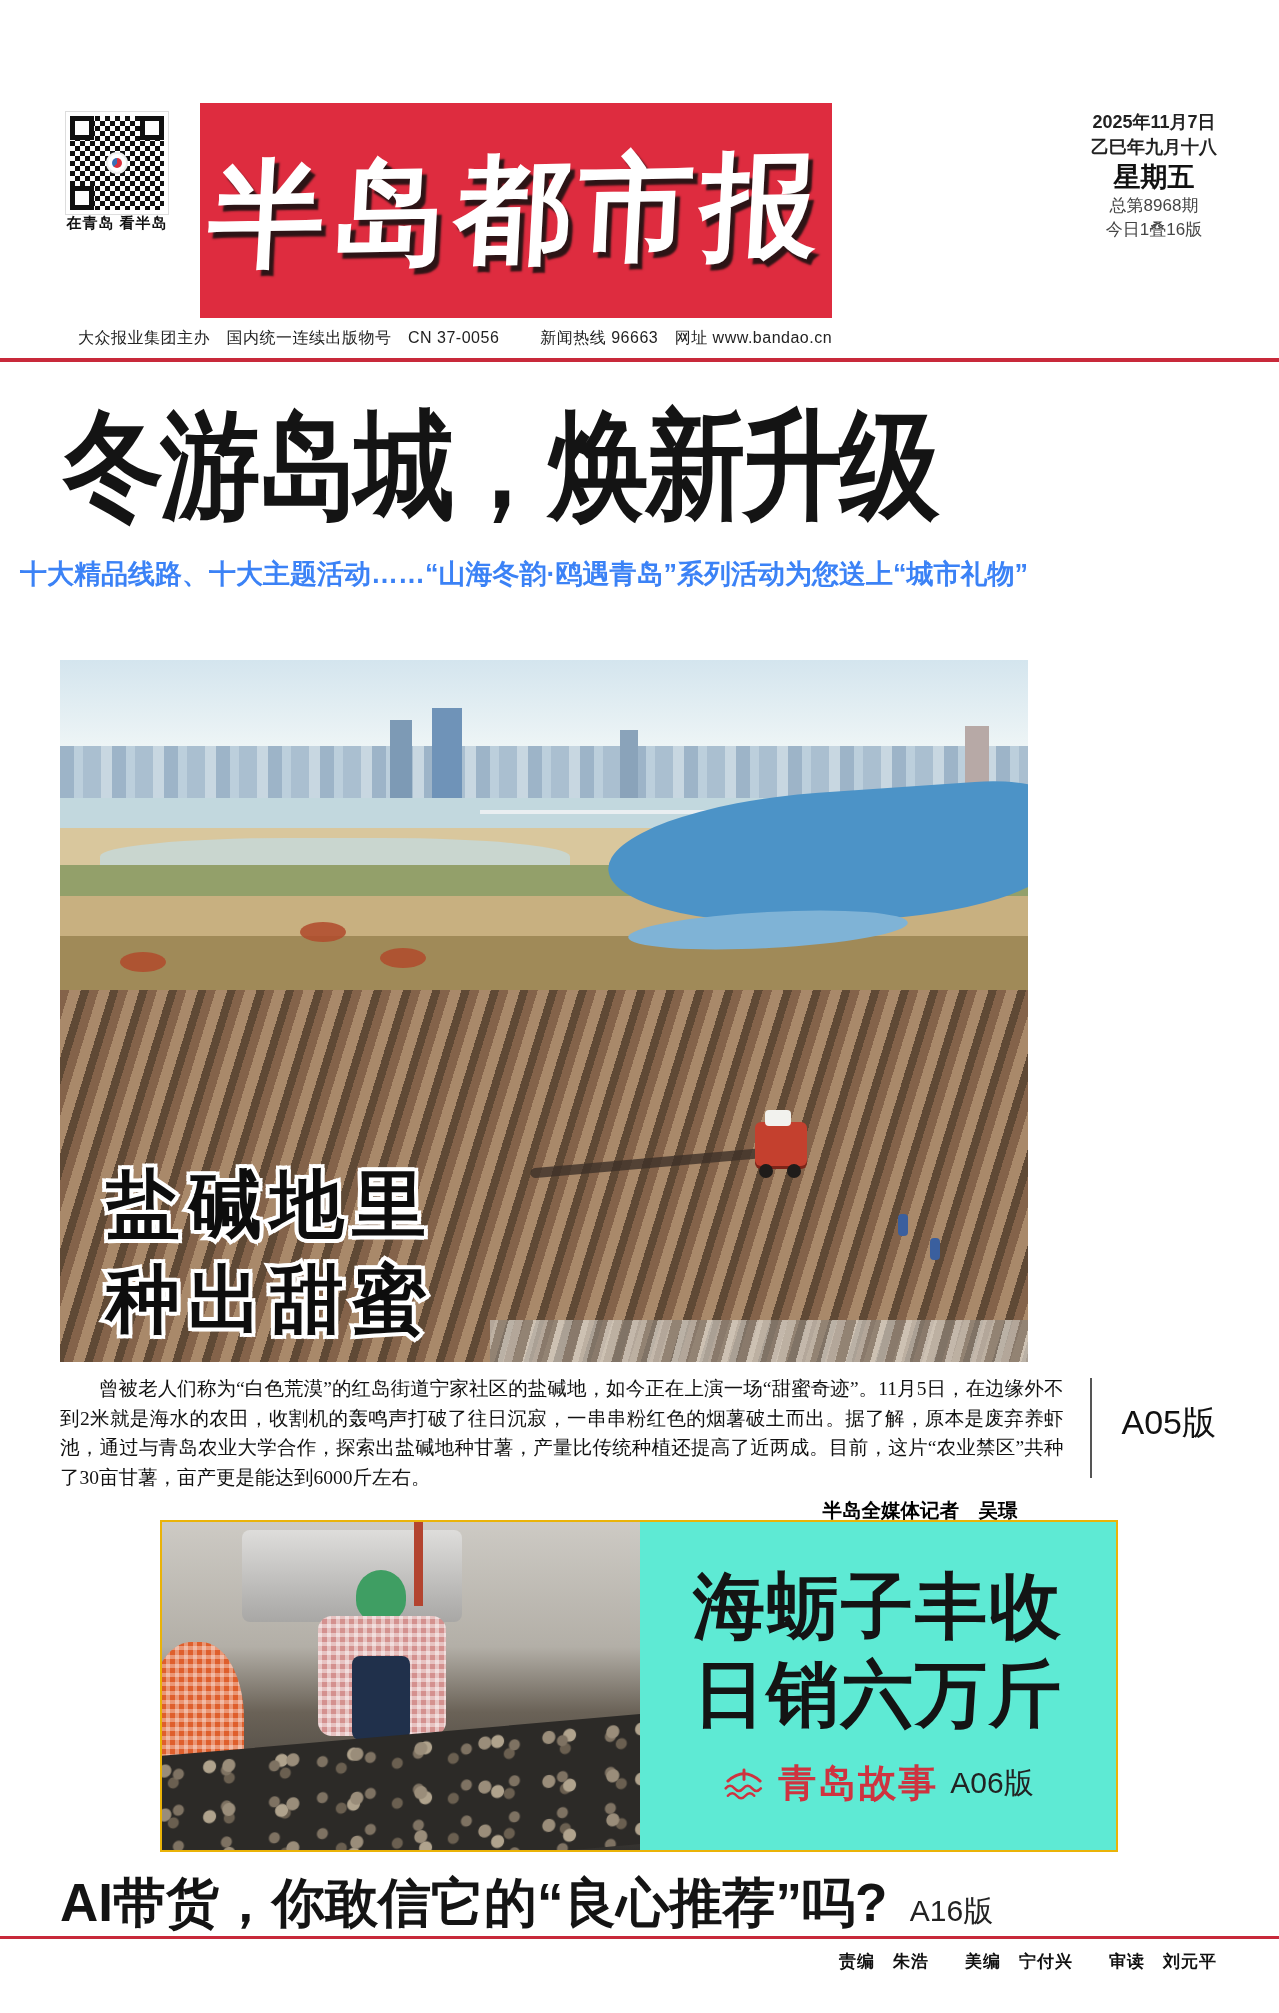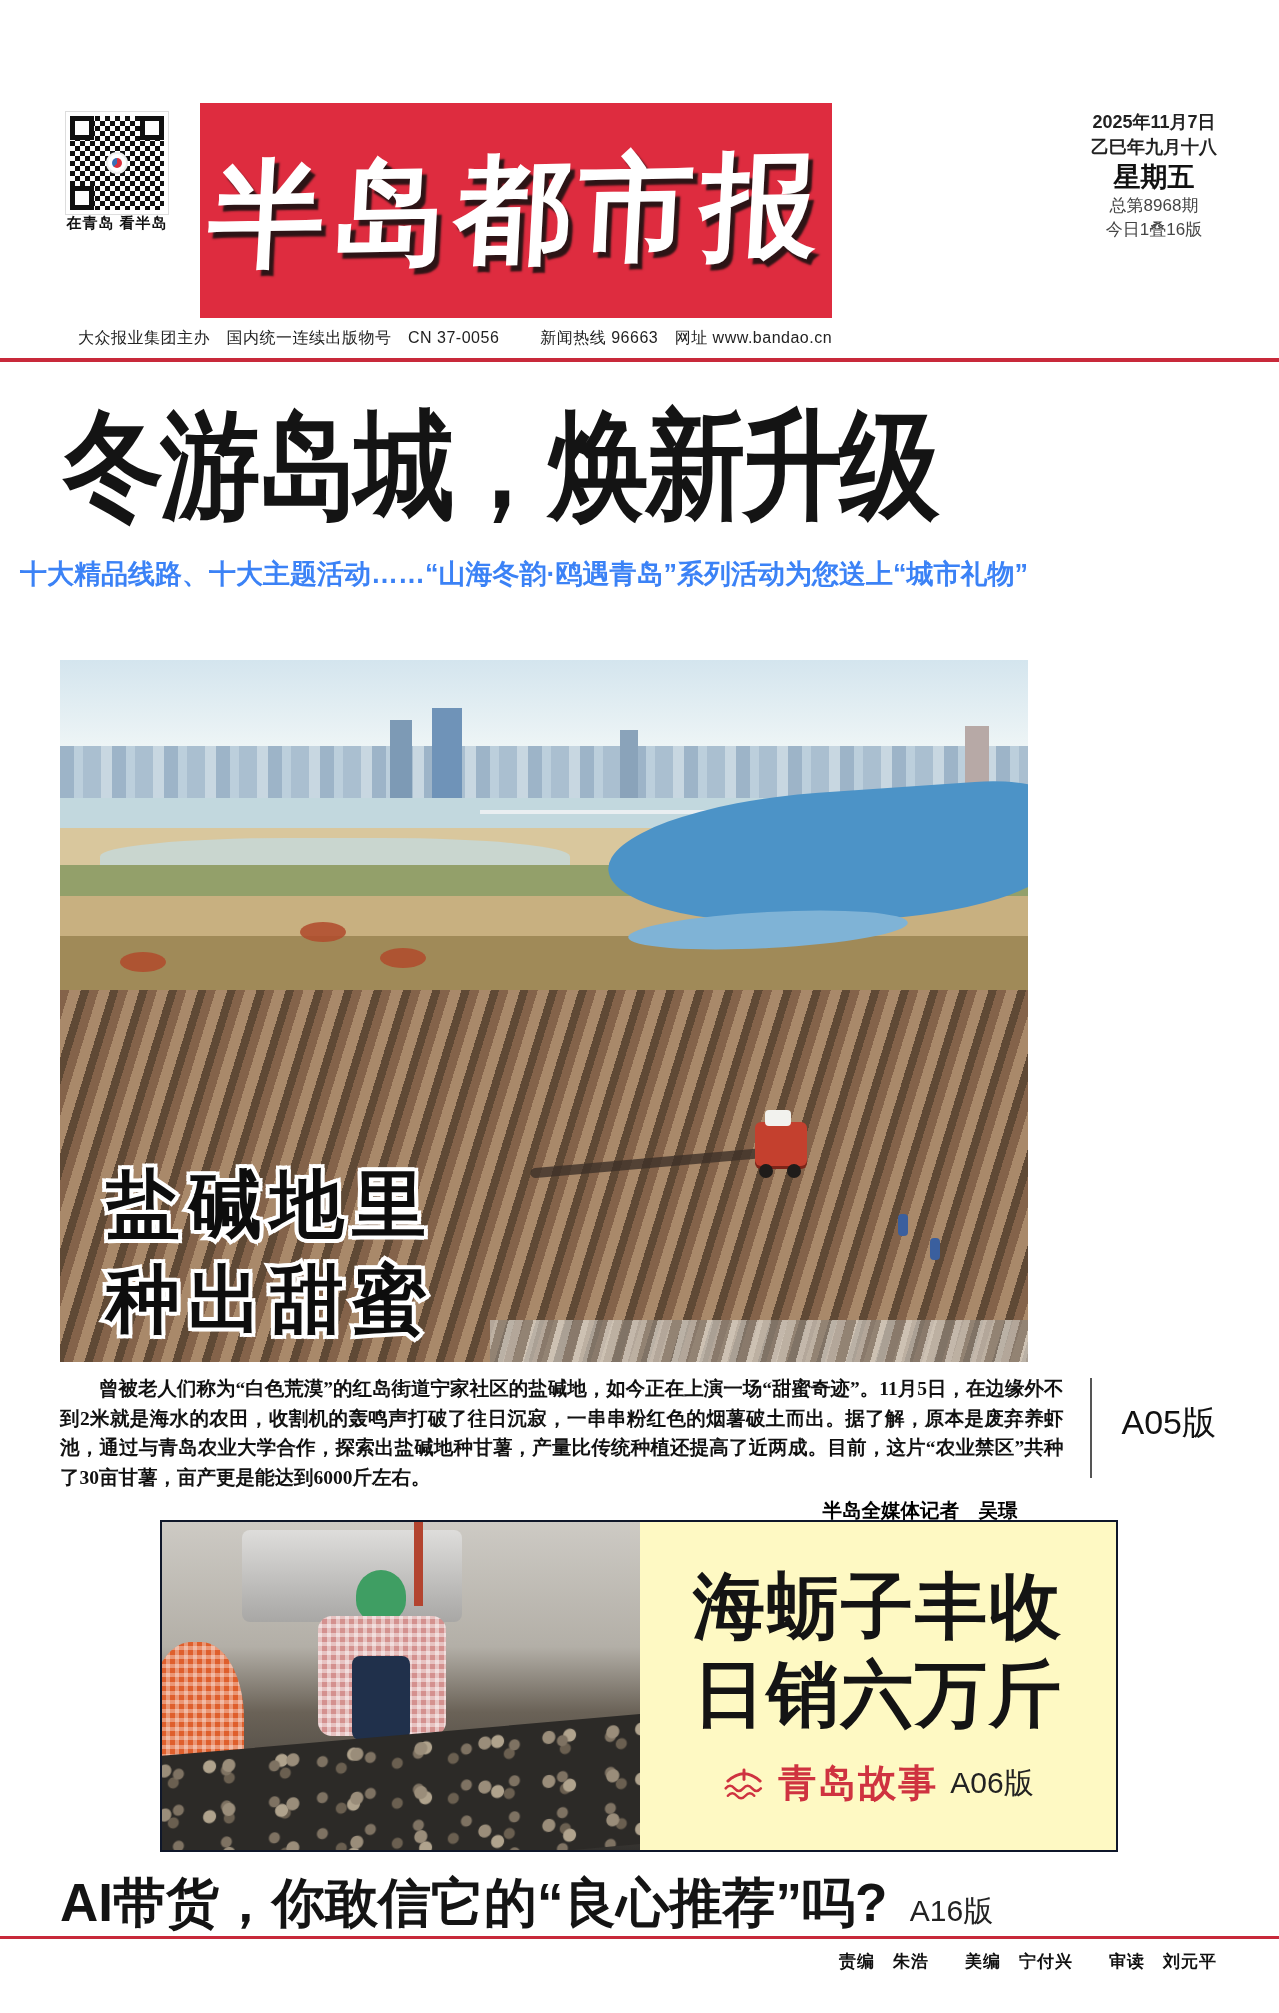--- a/index.html
+++ b/index.html
@@ -115,29 +115,29 @@
   .fm1 { left:838px; top:224px; } .fm2 { left:870px; top:248px; }
   .photo-overlay-title { position:absolute; left:46px; top:498px; line-height:1.28;
     font-size:74px; font-weight:900; color:#0d0d0d; letter-spacing:8px; white-space:nowrap;
     -webkit-text-stroke:7px #fff; paint-order:stroke fill;
     text-shadow:-3px -3px 0 #fff,3px -3px 0 #fff,-3px 3px 0 #fff,3px 3px 0 #fff,0 -4px 0 #fff,0 4px 0 #fff,-4px 0 0 #fff,4px 0 0 #fff; }
 
   
   .caption-row { position:absolute; left:60px; top:1374px; width:1156px; display:flex; }
   .caption-col { width:1010px; }
   .caption-text { font-family:"Liberation Serif", serif; font-size:19.5px; line-height:1.52;
-    color:#111; text-indent:2em; text-align:justify;font-weight:bold; }
+    color:#111; text-indent:2em; text-align:justify; }
   .caption-byline { font-family:"Liberation Serif", serif; font-size:19.5px; font-weight:700;
     color:#000000; text-align:right; padding-right:46px; margin-top:4px; }
   .caption-divider { width:2px; background:#555; height:100px; margin:4px 0 0 26px; }
   .a05-label { font-size:34px; color:#111; padding:26px 0 0 30px; white-space:nowrap; }
 
   
   .oyster-box { position:absolute; left:160px; top:1520px; width:958px; height:332px;
-    border:2px solid #0f172a; display:flex; background:#fef9c3; }
+    border:2px solid #eab308; display:flex; background:#5eead4; }
   .oyster-photo { position:relative; width:478px; height:100%; overflow:hidden;
     background:linear-gradient(180deg,#cdcac4 0%,#b3afa7 38%,#6a6257 58%,#33312e 100%); }
   .oy-machine { position:absolute; left:80px; top:8px; width:220px; height:92px;
     background:linear-gradient(180deg,#dedddb,#a8a7a5); border-radius:8px; }
   .oy-pole { position:absolute; left:252px; top:0; width:9px; height:84px; background:#b3442f; }
   .oy-worker-left { position:absolute; left:-14px; top:120px; width:96px; height:170px;
     background:#df5f2c; border-radius:45% 45% 30% 30%;
     background-image:repeating-linear-gradient(0deg,rgba(255,255,255,.35) 0 4px,transparent 4px 9px),
       repeating-linear-gradient(90deg,rgba(255,255,255,.35) 0 4px,transparent 4px 9px); }
   .oy-worker { position:absolute; left:150px; top:48px; width:140px; height:170px; }

